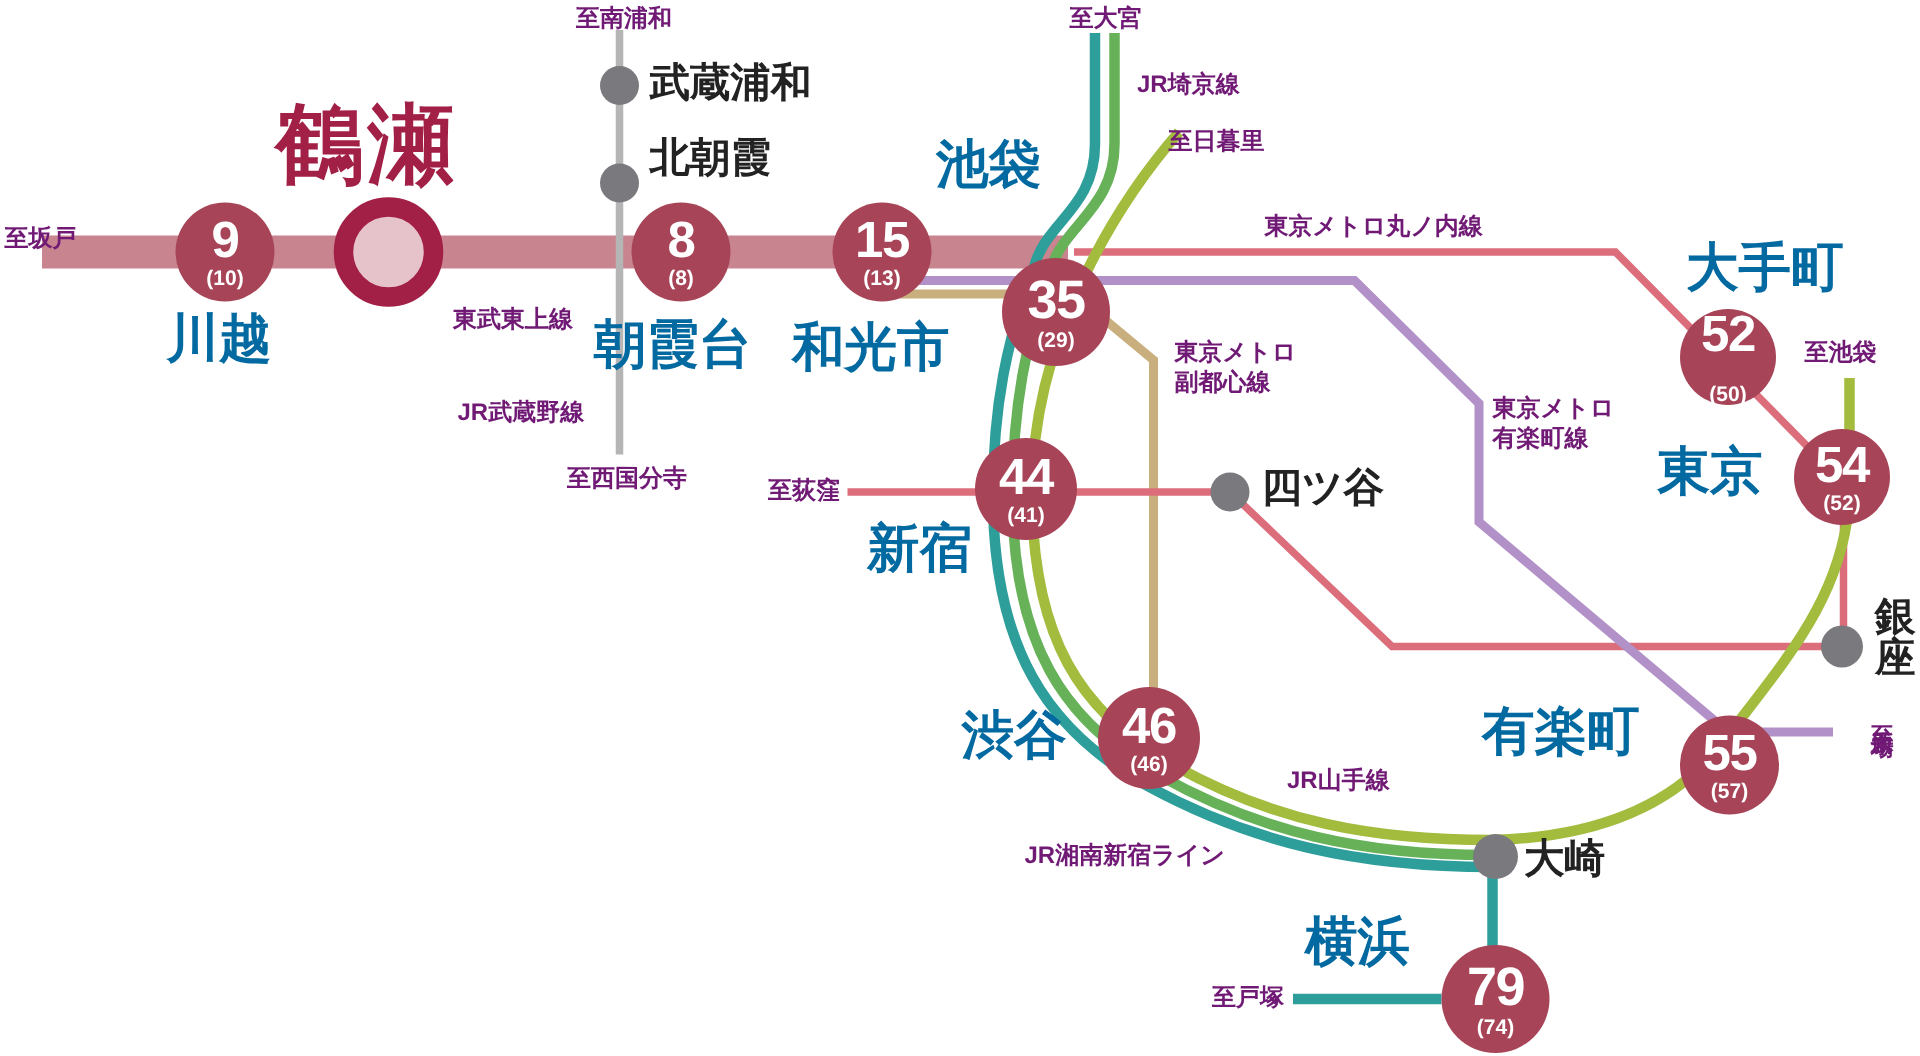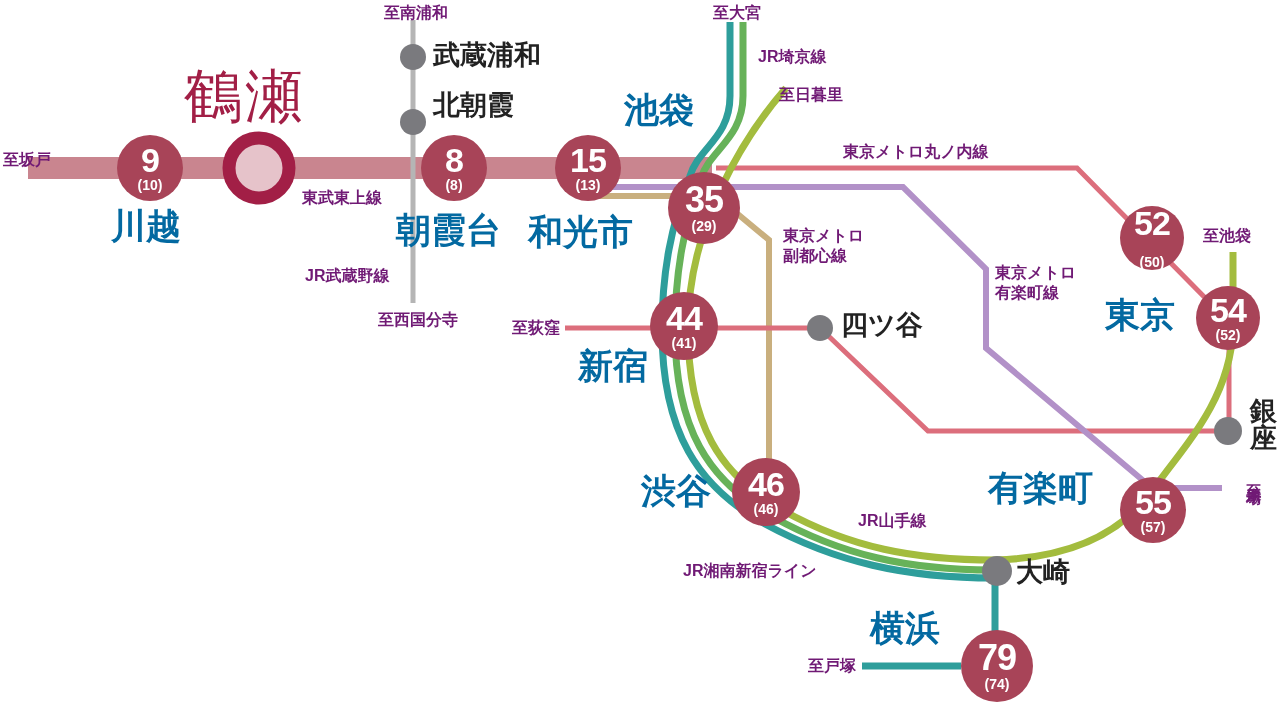--- a/index.html
+++ b/index.html
@@ -15,21 +15,21 @@
   .gray-label{position:absolute;color:#0369a1;font-weight:bold;font-size:35px;
               line-height:1.05;white-space:nowrap;z-index:4;}
   .black-label{position:absolute;color:#222;font-weight:bold;font-size:27px;
                line-height:1.05;white-space:nowrap;z-index:4;}
   .small-label{position:absolute;color:#701a75;font-weight:bold;font-size:16px;
                line-height:1.25;white-space:pre-line;z-index:4;}
   .vertical{writing-mode:vertical-rl;letter-spacing:2px;}
   .wrap2{white-space:normal;width:30px;line-height:1.0;}
   .home-title{position:absolute;left:184px;top:58px;width:160px;
               font-family:"DejaVu Serif","Liberation Serif",serif;
-              font-weight:400;font-size:58px;color:#A21F46;letter-spacing:3px;
+              font-weight:700;font-size:58px;color:#A21F46;letter-spacing:3px;
               white-space:nowrap;z-index:6;}
 </style>
 </head>
 <body>
 
 <div id="map">
 
   <svg id="rails" width="1280" height="704" viewBox="0 0 1280 704">
 
     <path d="M 28,168 H 712" fill="none" stroke-width="22" stroke="#C9858F"></path>
@@ -104,31 +104,32 @@
     <div class="min">79</div>
     <div class="alt">(74)</div>
   </div>
 
   <div class="gray-label" style="left:111px;top:208px;">川越</div>
   <div class="gray-label" style="left:528px;top:214px;">和光市</div>
   <div class="gray-label" style="left:396px;top:212px;">朝霞台</div>
   <div class="gray-label" style="left:624px;top:92px;">池袋</div>
   <div class="gray-label" style="left:578px;top:348px;">新宿</div>
   <div class="gray-label" style="left:641px;top:473px;">渋谷</div>
+  <div class="gray-label" style="left:1124px;top:161px;">大手町</div>
   <div class="gray-label" style="left:1105px;top:297px;">東京</div>
   <div class="gray-label" style="left:988px;top:470px;">有楽町</div>
   <div class="gray-label" style="left:870px;top:610px;">横浜</div>
 
   <div class="black-label" style="left:433px;top:41px;">武蔵浦和</div>
   <div class="black-label" style="left:433px;top:91px;">北朝霞</div>
   <div class="black-label" style="left:841px;top:311px;">四ツ谷</div>
   <div class="black-label wrap2" style="left:1250px;top:398px;">銀座</div>
   <div class="black-label" style="left:1016px;top:558px;">大崎</div>
 
-  <div class="small-label" style="left:302px;top:188px;text-align:center;">東武東上線</div>
+  <div class="small-label" style="left:302px;top:204px;text-align:center;">東武東上線</div>
   <div class="small-label" style="left:305px;top:266px;">JR武蔵野線</div>
   <div class="small-label" style="left:758px;top:47px;">JR埼京線</div>
   <div class="small-label" style="left:843px;top:142px;">東京メトロ丸ノ内線</div>
   <div class="small-label" style="left:783px;top:226px;">東京メトロ
 副都心線</div>
   <div class="small-label" style="left:995px;top:263px;">東京メトロ
 有楽町線</div>
   <div class="small-label" style="left:858px;top:511px;">JR山手線</div>
   <div class="small-label" style="left:683px;top:561px;">JR湘南新宿ライン</div>
 

